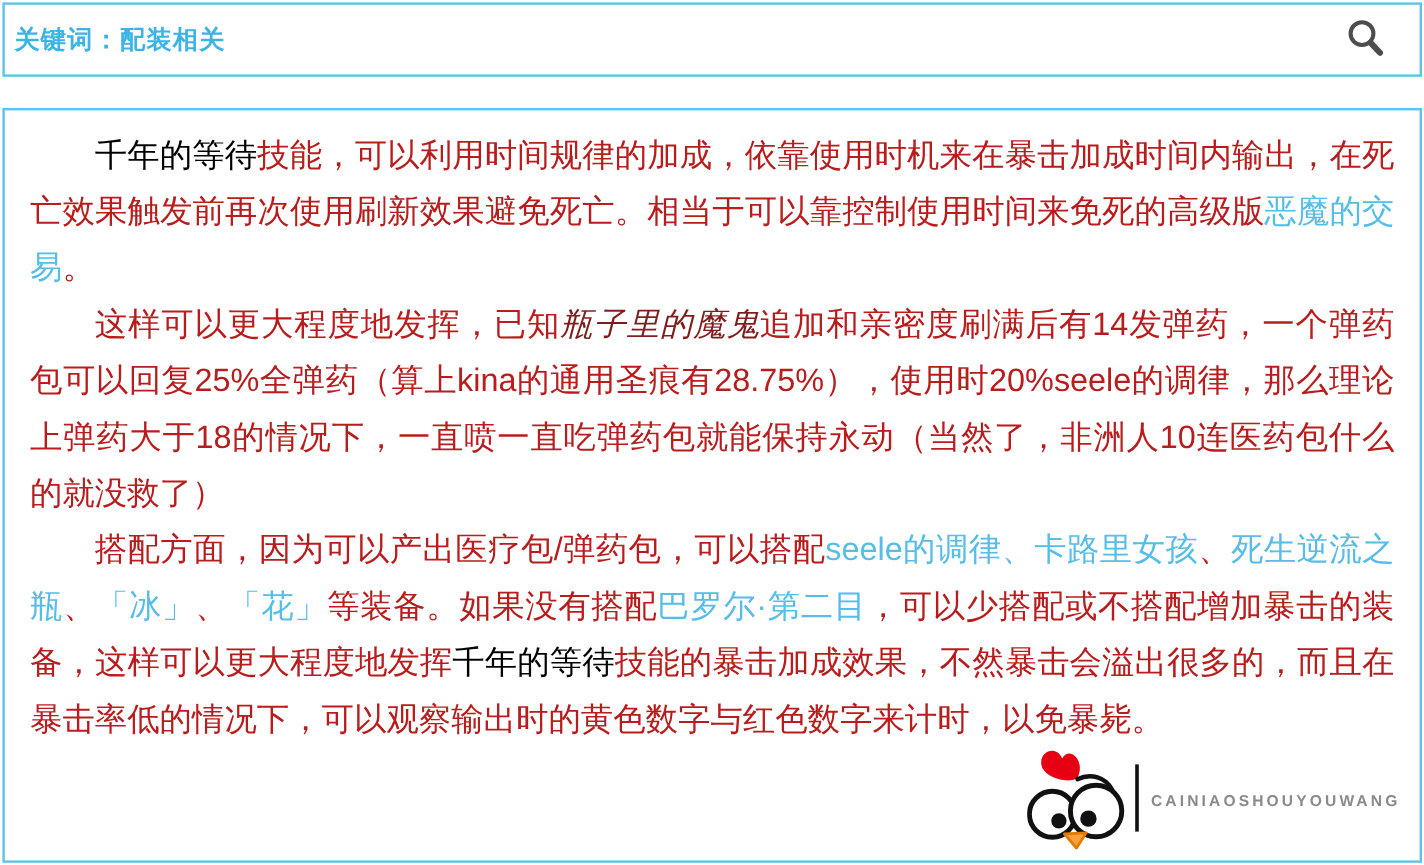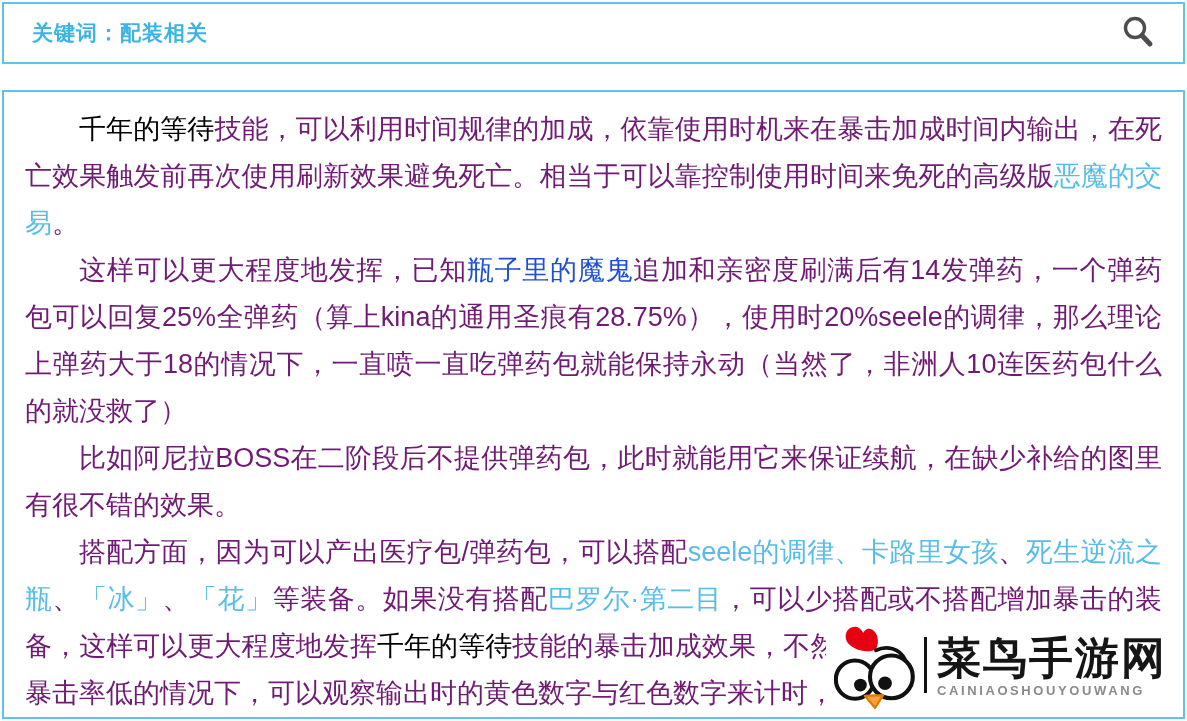--- a/index.html
+++ b/index.html
@@ -13,21 +13,21 @@
   
   .header {
     position: absolute;
     left: 2px; right: 2px; top: 2px;
     height: 62px;
     border: 2px solid #5fc3e7;
     background: #fff;
     display: flex;
     align-items: center;
     justify-content: space-between;
-    padding: 0 26px 0 28px;
+    padding: 0 26px 0 8px;
   }
   .header-title {
     color: #3bb4e5;
     font-size: 21px;
     font-weight: bold;
     letter-spacing: 1px;
   }
   .search-btn {
     width: 38px; height: 38px;
     display: flex; align-items: center; justify-content: center;
@@ -46,24 +46,24 @@
   .article {
     font-size: 27px;
     line-height: 47px;
     color: #8f8f8f;
     text-align: justify;
   }
   .para {
     text-indent: 2em;
     margin: 0;
   }
-  .seg-plain  { color: #701a75; }
+  .seg-plain  { color: #b91c1c; }
   .seg-blue   { color: #56bde8; cursor: pointer; }
   .seg-orange { color: #000000; cursor: pointer; }
-  .seg-yellow { color: #1d4ed8; cursor: pointer; }
+  .seg-yellow { color: #7f1d1d; cursor: pointer; font-style: italic; }
   
   .site-logo {
     position: absolute;
     right: 16px; bottom: 4px;
     display: flex;
     align-items: center;
     background: #fff;
     padding-left: 8px;
   }
   .logo-divider {
@@ -103,21 +103,20 @@
         <line x1="22" y1="21.5" x2="30" y2="30" stroke="#4d4d4d" stroke-width="5" stroke-linecap="round"></line>
       </svg>
     </span>
   </button>
 </div>
 
 <div class="content">
   <div class="article">
       <p class="para"><span class="seg-orange">千年的等待</span><span class="seg-plain">技能，可以利用时间规律的加成，依靠使用时机来在暴击加成时间内输出，在死亡效果触发前再次使用刷新效果避免死亡。相当于可以靠控制使用时间来免死的高级版</span><span class="seg-blue">恶魔的交易</span><span class="seg-plain">。</span></p>
       <p class="para"><span class="seg-plain">这样可以更大程度地发挥，已知</span><span class="seg-yellow">瓶子里的魔鬼</span><span class="seg-plain">追加和亲密度刷满后有14发弹药，一个弹药包可以回复25%全弹药（算上kina的通用圣痕有28.75%），使用时20%seele的调律，那么理论上弹药大于18的情况下，一直喷一直吃弹药包就能保持永动（当然了，非洲人10连医药包什么的就没救了）</span></p>
-      <p class="para"><span class="seg-plain">比如阿尼拉BOSS在二阶段后不提供弹药包，此时就能用它来保证续航，在缺少补给的图里有很不错的效果。</span></p>
       <p class="para"><span class="seg-plain">搭配方面，因为可以产出医疗包/弹药包，可以搭配</span><span class="seg-blue">seele的调律</span><span class="seg-blue">、</span><span class="seg-blue">卡路里女孩</span><span class="seg-plain">、</span><span class="seg-blue">死生逆流之瓶</span><span class="seg-plain">、</span><span class="seg-blue">「冰」</span><span class="seg-plain">、</span><span class="seg-blue">「花」</span><span class="seg-plain">等装备。如果没有搭配</span><span class="seg-blue">巴罗尔·第二目</span><span class="seg-plain">，可以少搭配或不搭配增加暴击的装备，这样可以更大程度地发挥</span><span class="seg-orange">千年的等待</span><span class="seg-plain">技能的暴击加成效果，不然暴击会溢出很多的，而且在暴击率低的情况下，可以观察输出时的黄色数字与红色数字来计时，以免暴毙。</span></p>
       <p class="para"></p>
     </div>
 
   <div class="site-logo">
     <span>
       <svg width="82" height="88" viewBox="0 0 90 96">
 
         <path d="M46 31 C 54 14, 38 1, 32 13 C 26 -1, 8 8, 14 22 C 19 31, 36 36, 46 31 Z" fill="#e60012"></path>
 
@@ -128,17 +127,16 @@
         <circle cx="63" cy="61" r="23.5" fill="#fff" stroke="#111" stroke-width="4.5"></circle>
 
         <circle cx="29" cy="70" r="7" fill="#111"></circle>
         <circle cx="56" cy="68" r="7.5" fill="#111"></circle>
 
         <path d="M34 82 L 54 81 L 45 95 Z" fill="#f8a13d" stroke="#e07b00" stroke-width="2.5" stroke-linejoin="round"></path>
       </svg>
     </span>
     <span class="logo-divider"></span>
     <span class="logo-text">
-      <span class="logo-cn">菜鸟手游网</span>
       <span class="logo-en">CAINIAOSHOUYOUWANG</span>
     </span>
   </div>
 </div>
 
 </body></html>

